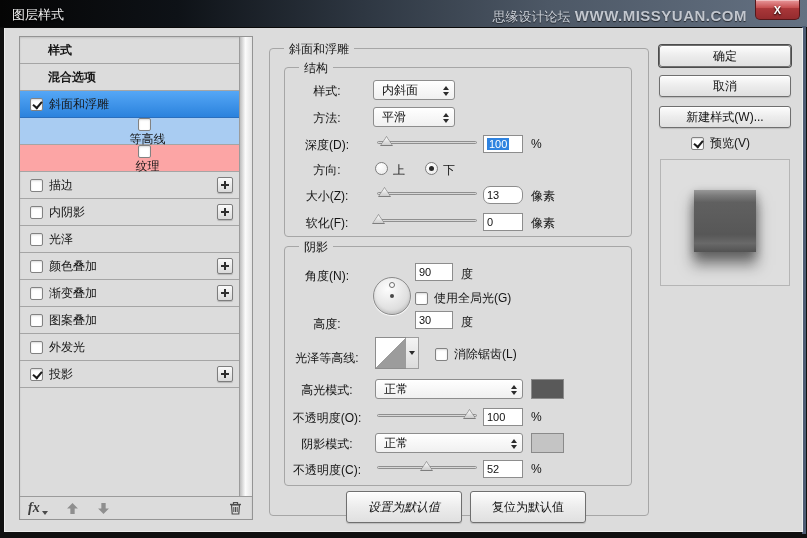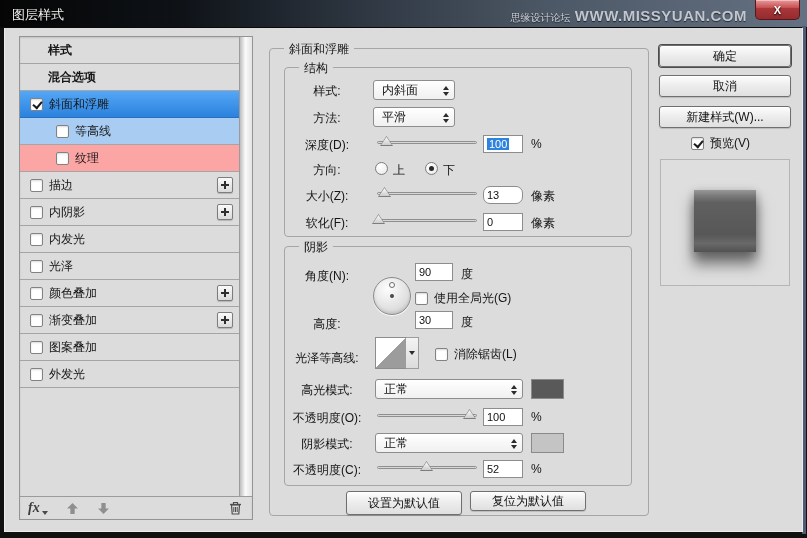--- a/index.html
+++ b/index.html
@@ -5,36 +5,36 @@
   html,body{margin:0;padding:0;background:#222;}
   *{box-sizing:border-box;font-family:"Liberation Sans","DejaVu Sans",sans-serif;}
   .window{position:relative;width:807px;height:538px;background:#101010;overflow:hidden;}
   .window .right-glass{position:absolute;right:1px;top:26px;bottom:4px;width:4px;background:#4e5c74;}
   
   .titlebar{position:absolute;left:0;top:0;right:0;height:28px;
     background:linear-gradient(to right,#050505 0%,#0e1217 22%,#2e3742 45%,#4d5866 68%,#647182 100%);
     border-bottom:1px solid #0a0a0a;}
   .title-text{position:absolute;left:12px;top:6px;font-size:13px;color:#f2f2f2;text-shadow:0 1px 2px #000;}
   .watermark{position:absolute;right:60px;top:7px;color:#ccd1d9;white-space:nowrap;text-shadow:0 1px 1px rgba(0,0,0,.6);}
-  .watermark .wm-name{font-size:10px;text-align:center;}
+  .watermark .wm-name{font-size:13px;text-align:center;}
   .watermark .wm-site{font-size:15px;font-weight:bold;letter-spacing:.5px;color:#c2c7cf;}
   .close-btn{position:absolute;right:7px;top:0;width:45px;height:20px;border:1px solid #57171a;border-top:none;
     border-radius:0 0 5px 5px;background:linear-gradient(#e9989a,#c75152 40%,#a93739 45%,#942b2e);
     color:#fff;font-size:11px;font-weight:bold;display:flex;align-items:center;justify-content:center;
     text-shadow:0 1px 2px #000;box-shadow:inset 0 1px 0 rgba(255,255,255,.4);}
   
   .body{position:absolute;left:4px;top:28px;width:799px;height:504px;background:#dcdcdc;
     border:1px solid #ececec;border-top:none;}
   
   .sidebar{position:absolute;left:14px;top:8px;width:234px;height:484px;border:1px solid #949494;background:#dcdcdc;
     box-shadow:inset 0 1px 2px rgba(0,0,0,.12);}
   .sb-list{position:absolute;left:0;top:0;right:13px;bottom:23px;overflow:hidden;}
   .sb-row{position:relative;height:27px;border-bottom:1px solid #a5a5a5;display:flex;align-items:center;padding:0 6px 0 10px;}
   .sb-row.sel{background:linear-gradient(#55a7f6,#2b82dd);border-bottom-color:#2a6fbe;}
-  .sb-row.sub{padding-left:36px;}
+  .sb-row.sub{padding-left:36px;flex-direction:column;}
   .sb-label{font-size:12px;color:#161616;margin-left:6px;white-space:nowrap;}
   .sb-row.nochk .sb-label{margin-left:18px;font-weight:bold;}
   .plus-btn{margin-left:auto;width:16px;height:16px;border:1px solid #7d7d7d;border-radius:2px;position:relative;
     background:linear-gradient(#fafafa,#dadada);box-shadow:0 1px 1px rgba(0,0,0,.18);}
   .plus-btn::before,.plus-btn::after{content:"";position:absolute;background:#2e2e2e;}
   .plus-btn::before{left:3px;right:3px;top:6px;height:2px;}
   .plus-btn::after{top:3px;bottom:3px;left:6px;width:2px;}
   .sb-scroll{position:absolute;right:0;top:0;bottom:23px;width:13px;border-left:1px solid #9b9b9b;
     background:linear-gradient(to right,#bdbdbd,#fbfbfb 45%,#e3e3e3);}
   .sb-toolbar{position:absolute;left:0;right:0;bottom:0;height:23px;border-top:1px solid #9b9b9b;
@@ -139,43 +139,44 @@
             <span class="sb-label">描边</span>
             <span class="plus-btn"></span>
           </div>
           <div class="sb-row">
             <span class="cb"></span>
             <span class="sb-label">内阴影</span>
             <span class="plus-btn"></span>
           </div>
           <div class="sb-row">
             <span class="cb"></span>
-            <span class="sb-label">内发光</span>
-          </div>
-          <div class="sb-row">
-            <span class="cb"></span>
             <span class="sb-label">光泽</span>
           </div>
           <div class="sb-row">
             <span class="cb"></span>
             <span class="sb-label">颜色叠加</span>
             <span class="plus-btn"></span>
           </div>
           <div class="sb-row">
             <span class="cb"></span>
             <span class="sb-label">渐变叠加</span>
             <span class="plus-btn"></span>
           </div>
           <div class="sb-row">
             <span class="cb"></span>
             <span class="sb-label">图案叠加</span>
           </div>
           <div class="sb-row">
             <span class="cb"></span>
             <span class="sb-label">外发光</span>
+          </div>
+          <div class="sb-row">
+            <span class="cb checked"></span>
+            <span class="sb-label">投影</span>
+            <span class="plus-btn"></span>
           </div>
         </div>
       <div class="sb-scroll"></div>
       <div class="sb-toolbar">
         <span style="display:flex;align-items:flex-end;">
           <span class="fx-glyph">fx</span>
           <span class="fx-caret"></span>
         </span>
         <span class="tb-ico">
           <svg width="13" height="13" viewBox="0 0 12 12">
@@ -348,22 +349,22 @@
             <div class="groove"></div>
             <div class="thumb" style="left: calc(50% - 7px);"></div>
           </div>
           <div class="vbox" style="left:198px;">
             <span>52</span>
           </div>
           <span class="unit" style="left:246px;">%</span>
         </div>
       </div>
 
-      <div class="btn" style="position:absolute;left:76px;top:442px;width:116px;height:24px;">设置为默认值</div>
-      <div class="btn" style="position:absolute;left:200px;top:442px;width:116px;height:20px;">复位为默认值</div>
+      <div class="btn" style="position:absolute;left:76px;top:442px;width:116px;height:32px;font-style:italic;">设置为默认值</div>
+      <div class="btn" style="position:absolute;left:200px;top:442px;width:116px;height:32px;">复位为默认值</div>
     </div>
 
     <div class="btn default rbtn" style="top:17px;">确定</div>
     <div class="btn rbtn" style="top:47px;">取消</div>
     <div class="btn rbtn" style="top:78px;">新建样式(W)...</div>
     <div class="cbrow" style="left:686px;top:107px;">
       <span class="cb checked"></span>
       <span>预览(V)</span>
     </div>
     <div class="preview-box">

